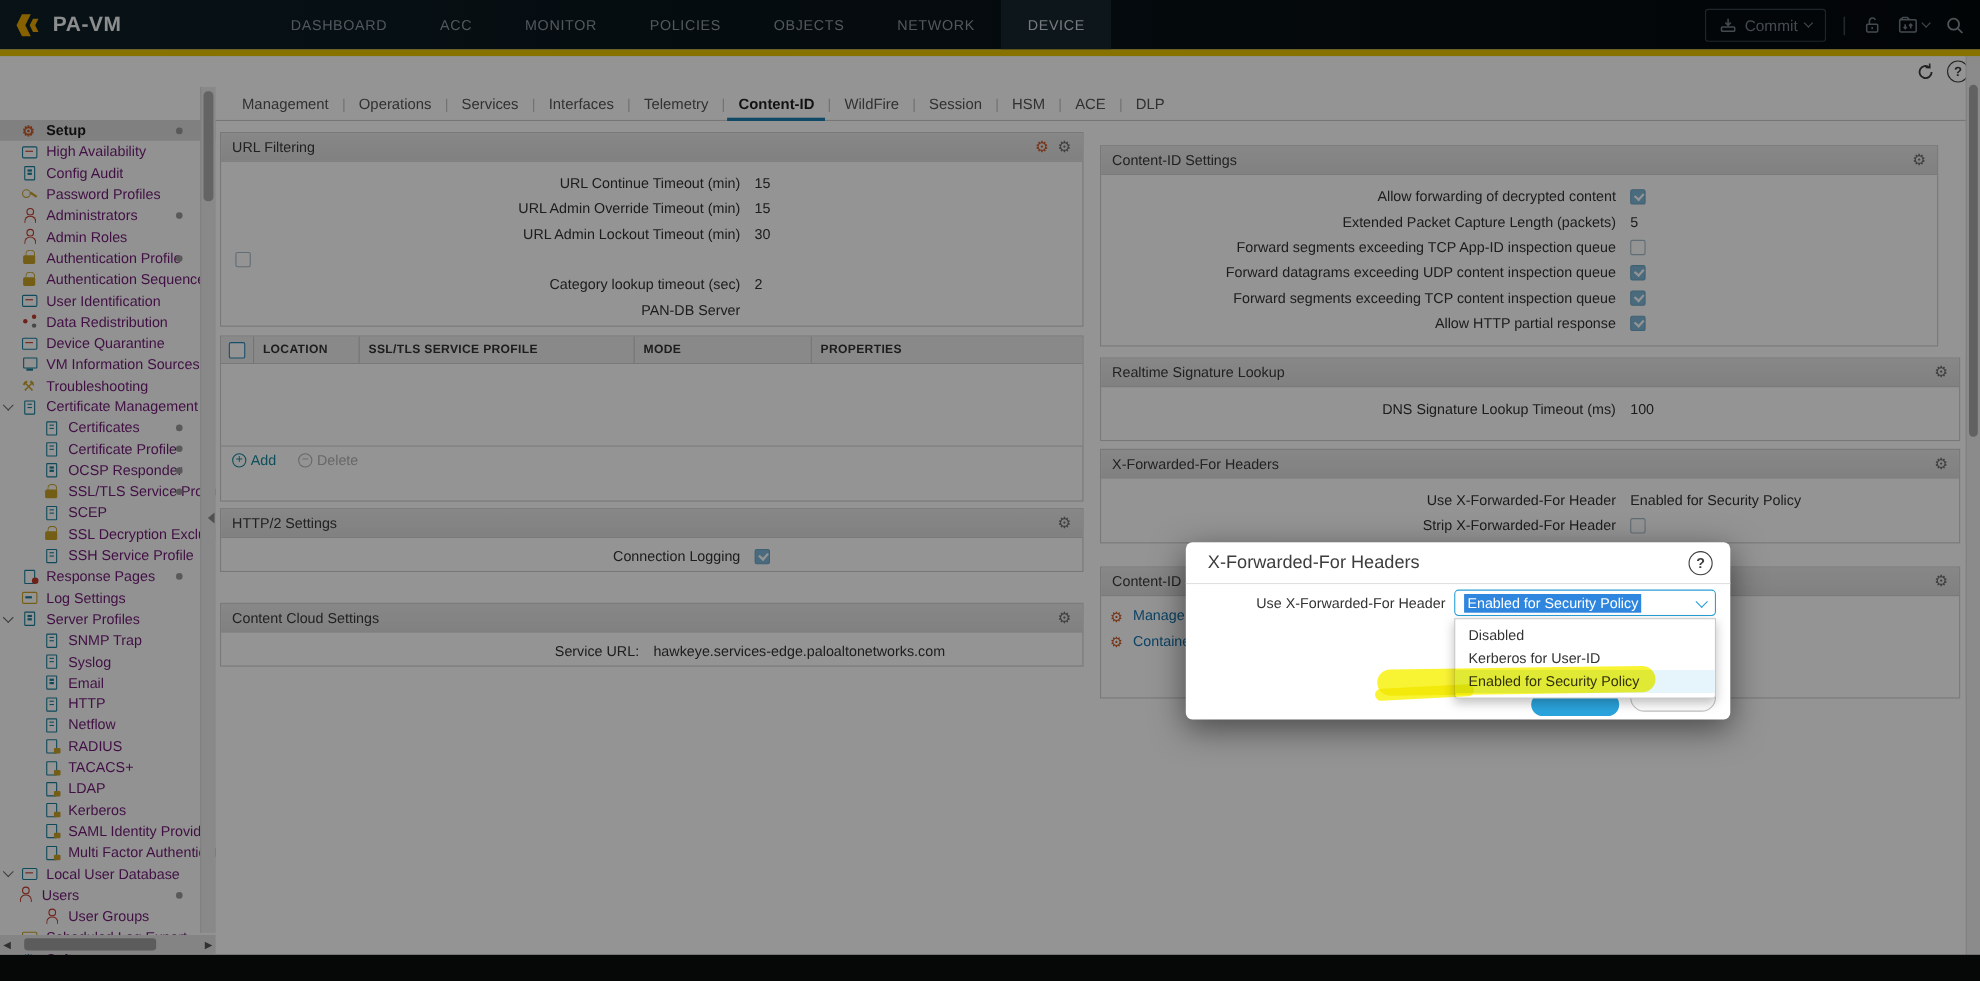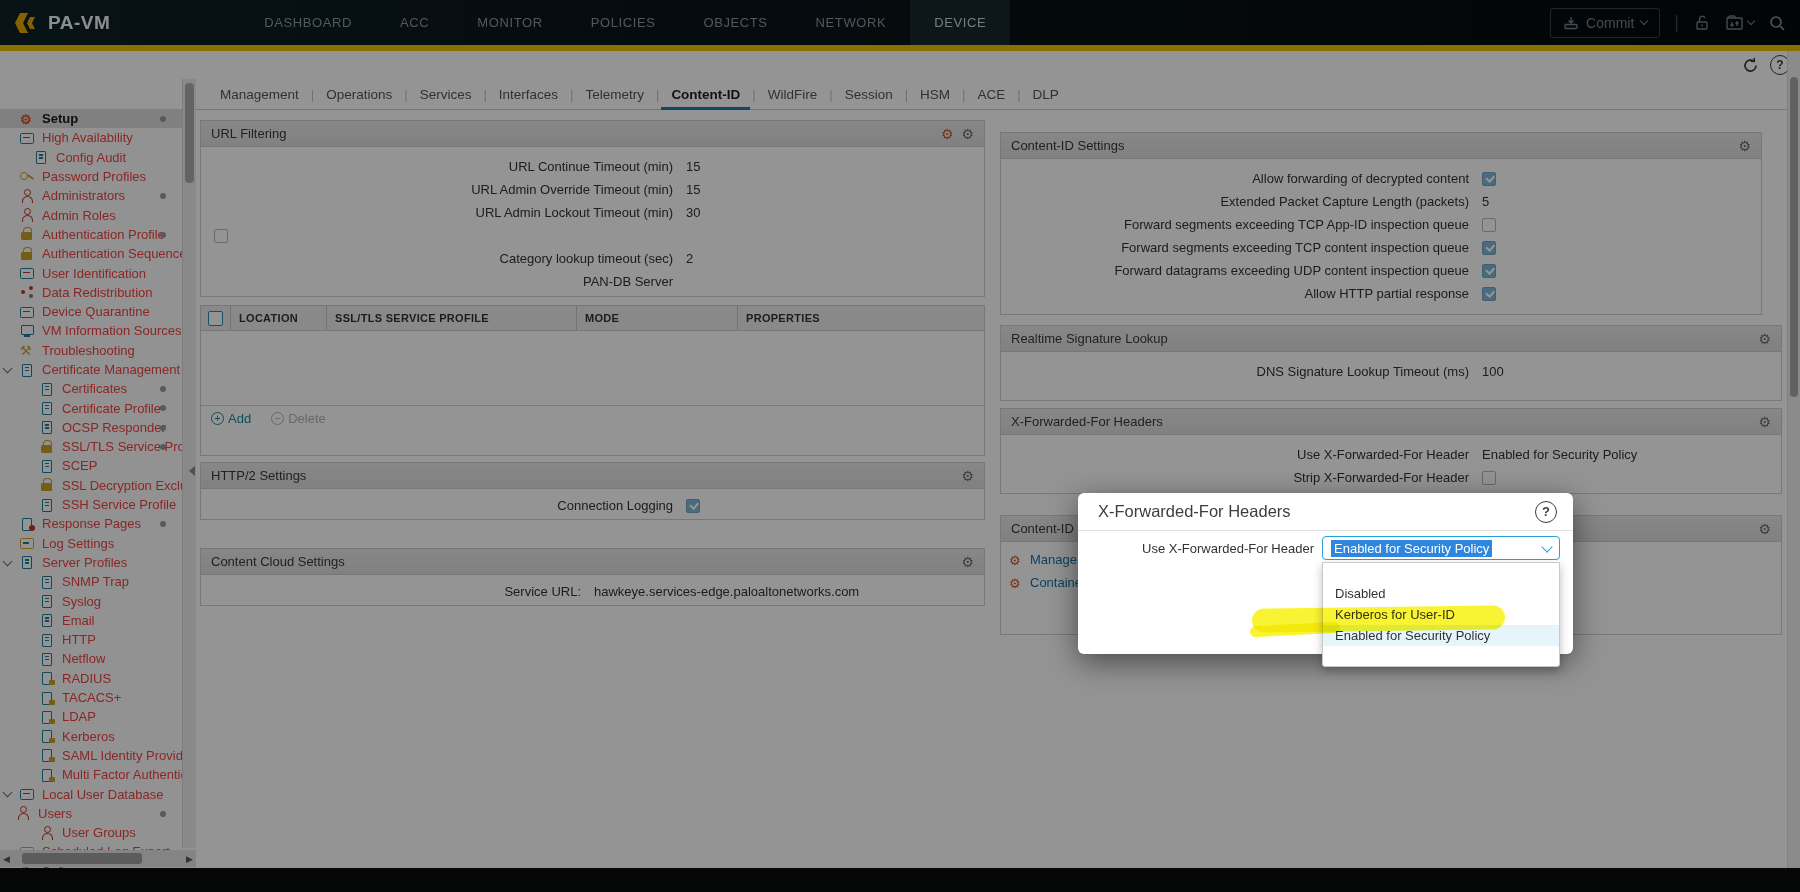--- a/index.html
+++ b/index.html
@@ -23,21 +23,21 @@
         transform:rotate(45deg);display:inline-block;margin-top:-3px;}
   .chev.sm{width:5px;height:5px;}
   
   .accent{position:absolute;left:0;top:45px;width:1800px;height:6px;background:#e8c400;z-index:5;}
   
   .toolbar{position:absolute;left:0;top:51px;width:1800px;height:28px;background:#ffffff;}
   .toolbar .icons{position:absolute;right:10px;top:4px;display:flex;gap:10px;align-items:center;}
   
   .sidebar{position:absolute;left:0;top:79px;width:196px;height:771px;background:#fbfbfb;overflow:hidden;margin-top:30px;}
   .side-row{position:relative;height:19.3px;display:flex;align-items:center;
-            font-size:13px;color:#ef4444;white-space:nowrap;cursor:pointer;}
+            font-size:13px;color:#701a75;white-space:nowrap;cursor:pointer;}
   .side-row.sel{background:#dcdcdc;font-weight:bold;color:#191919;}
   .side-row .lbl{overflow:hidden;max-width:150px;text-overflow:clip;}
   .side-row .dot{position:absolute;right:30px;top:7px;width:6px;height:6px;border-radius:50%;background:#9a9a9a;}
   .side-row .exp{position:absolute;left:4px;top:5px;width:6px;height:6px;
                  border-left:1.5px solid #6e6e6e;border-bottom:1.5px solid #6e6e6e;transform:rotate(-45deg);}
   .vscroll{position:absolute;left:182px;top:79px;width:13px;height:769px;background:#ececec;border-left:1px solid #dadada;}
   .vscroll .thumb{position:absolute;left:2px;top:4px;width:9px;height:100px;background:#adadad;border-radius:4px;}
   .hscroll{position:absolute;left:0;top:850px;width:196px;height:17px;background:#e4e4e4;}
   .hscroll .thumb{position:absolute;left:22px;top:3px;width:120px;height:11px;background:#9f9f9f;border-radius:3px;}
   .hscroll .arr{position:absolute;top:4px;font-size:9px;color:#555;}
@@ -117,21 +117,21 @@
   .help-circ{width:20px;height:20px;border:1.6px solid #3d3d3d;border-radius:50%;display:flex;align-items:center;
              justify-content:center;font-size:13px;font-weight:bold;color:#3d3d3d;cursor:pointer;}
   .modal-row{position:absolute;left:0;top:43px;display:flex;align-items:center;}
   .modal-label{width:236px;text-align:right;font-size:13px;color:#333;padding-right:8px;flex:0 0 236px;}
   .combo{width:238px;height:24px;border:1px solid #28a0d8;border-radius:4px;background:#fff;display:flex;
          align-items:center;box-sizing:border-box;padding:0 8px;cursor:pointer;}
   .combo .sel-text{font-size:13px;color:#fff;background:#2e86de;padding:1px 3px;}
   .combo .cchev{margin-left:auto;width:7px;height:7px;border-right:1.7px solid #28a0d8;
                 border-bottom:1.7px solid #28a0d8;transform:rotate(45deg);margin-top:-3px;}
   .ddlist{position:absolute;left:244px;top:69px;width:238px;background:#fff;border:1px solid #c9c9c9;
-          border-radius:0 0 3px 3px;box-shadow:0 4px 10px rgba(0,0,0,.25);z-index:3;box-sizing:border-box;padding:20px 0;}
+          border-radius:0 0 3px 3px;box-shadow:0 4px 10px rgba(0,0,0,.25);z-index:3;box-sizing:border-box;padding:4px 0;}
   .ddopt{height:21px;display:flex;align-items:center;padding-left:12px;font-size:13px;color:#333;cursor:pointer;}
   .ddopt.hl{background:#e6f4fb;}
   .btn-partial-blue{position:absolute;left:314px;top:137px;width:80px;height:21px;background:#2aa3dc;
           border-radius:12px;z-index:1;}
   .btn-partial-white{position:absolute;left:404px;top:128px;width:78px;height:26px;background:#fdfdfd;
           border:1px solid #c0c0c0;border-radius:14px;z-index:1;box-sizing:border-box;}
   .marker1{position:absolute;left:1252px;top:607px;width:253px;height:24px;background:#f8f200;opacity:.8;
            border-radius:12px;transform:rotate(-.8deg);mix-blend-mode:multiply;z-index:70;}
   .marker2{position:absolute;left:1250px;top:624px;width:90px;height:11px;background:#f8f200;opacity:.8;
            border-radius:6px;transform:rotate(-3deg);mix-blend-mode:multiply;z-index:70;}
@@ -216,21 +216,21 @@
 <div class="sidebar" id="sidebar">
     <div class="side-row sel" style="padding-left: 20px;">
       <span class="ic gear-o"></span>
       <span class="lbl">Setup</span>
       <span class="dot"></span>
     </div>
     <div class="side-row" style="padding-left: 20px;">
       <span class="ic card"></span>
       <span class="lbl">High Availability</span>
     </div>
-    <div class="side-row" style="padding-left: 34px;">
+    <div class="side-row" style="padding-left: 20px;">
       <span class="ic doc"></span>
       <span class="lbl">Config Audit</span>
     </div>
     <div class="side-row" style="padding-left: 20px;">
       <span class="ic key"></span>
       <span class="lbl">Password Profiles</span>
     </div>
     <div class="side-row" style="padding-left: 20px;">
       <span class="ic person"></span>
       <span class="lbl">Administrators</span>
@@ -516,25 +516,25 @@
       </div>
       <div class="frow">
         <span class="flabel">Extended Packet Capture Length (packets)</span>
         <span class="fval">5</span>
       </div>
       <div class="frow">
         <span class="flabel">Forward segments exceeding TCP App-ID inspection queue</span>
         <span class="cb"></span>
       </div>
       <div class="frow">
+        <span class="flabel">Forward datagrams exceeding UDP content inspection queue</span>
+        <span class="cb on"></span>
+      </div>
+      <div class="frow">
         <span class="flabel">Forward segments exceeding TCP content inspection queue</span>
-        <span class="cb on"></span>
-      </div>
-      <div class="frow">
-        <span class="flabel">Forward datagrams exceeding UDP content inspection queue</span>
         <span class="cb on"></span>
       </div>
       <div class="frow">
         <span class="flabel">Allow HTTP partial response</span>
         <span class="cb on"></span>
       </div>
     </div>
 </div>
 
 <div class="panel rightcol" id="p-rsl" style="left:1000px;top:325px;width:782px;height:76px;">

